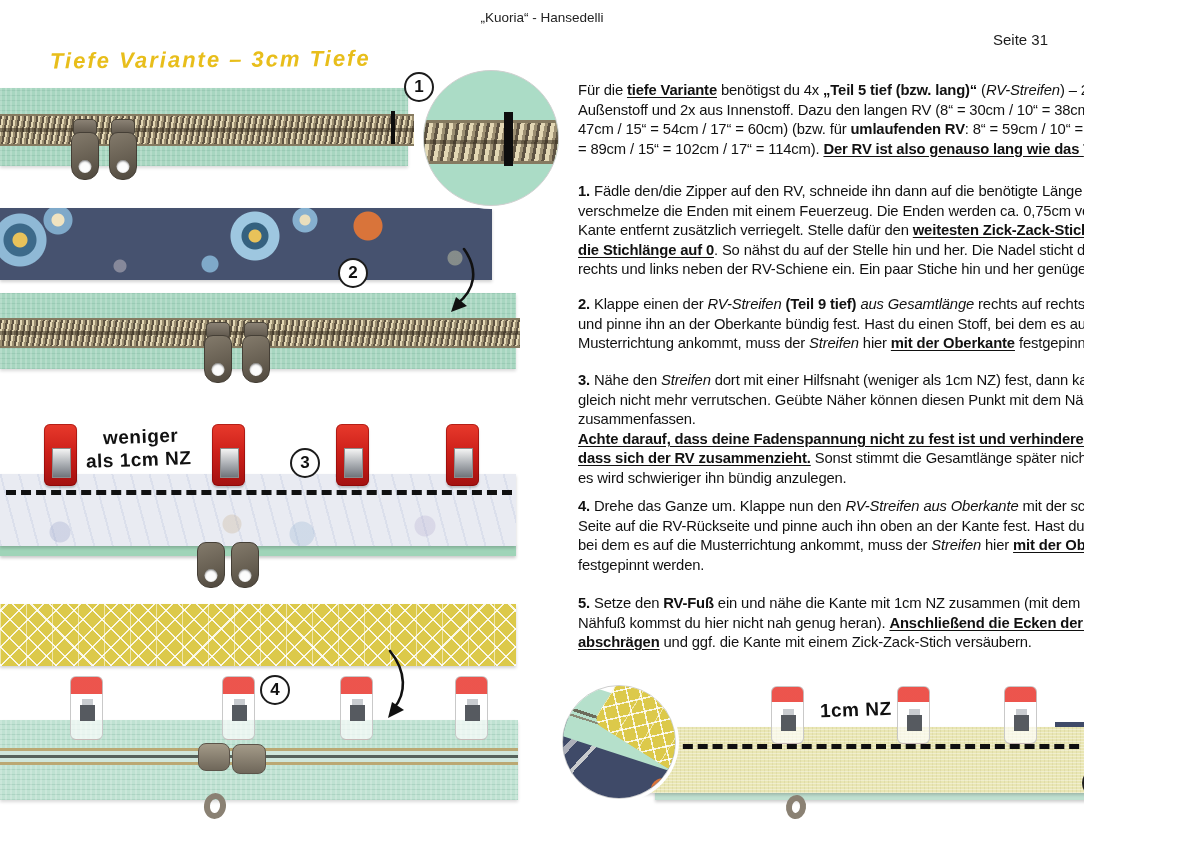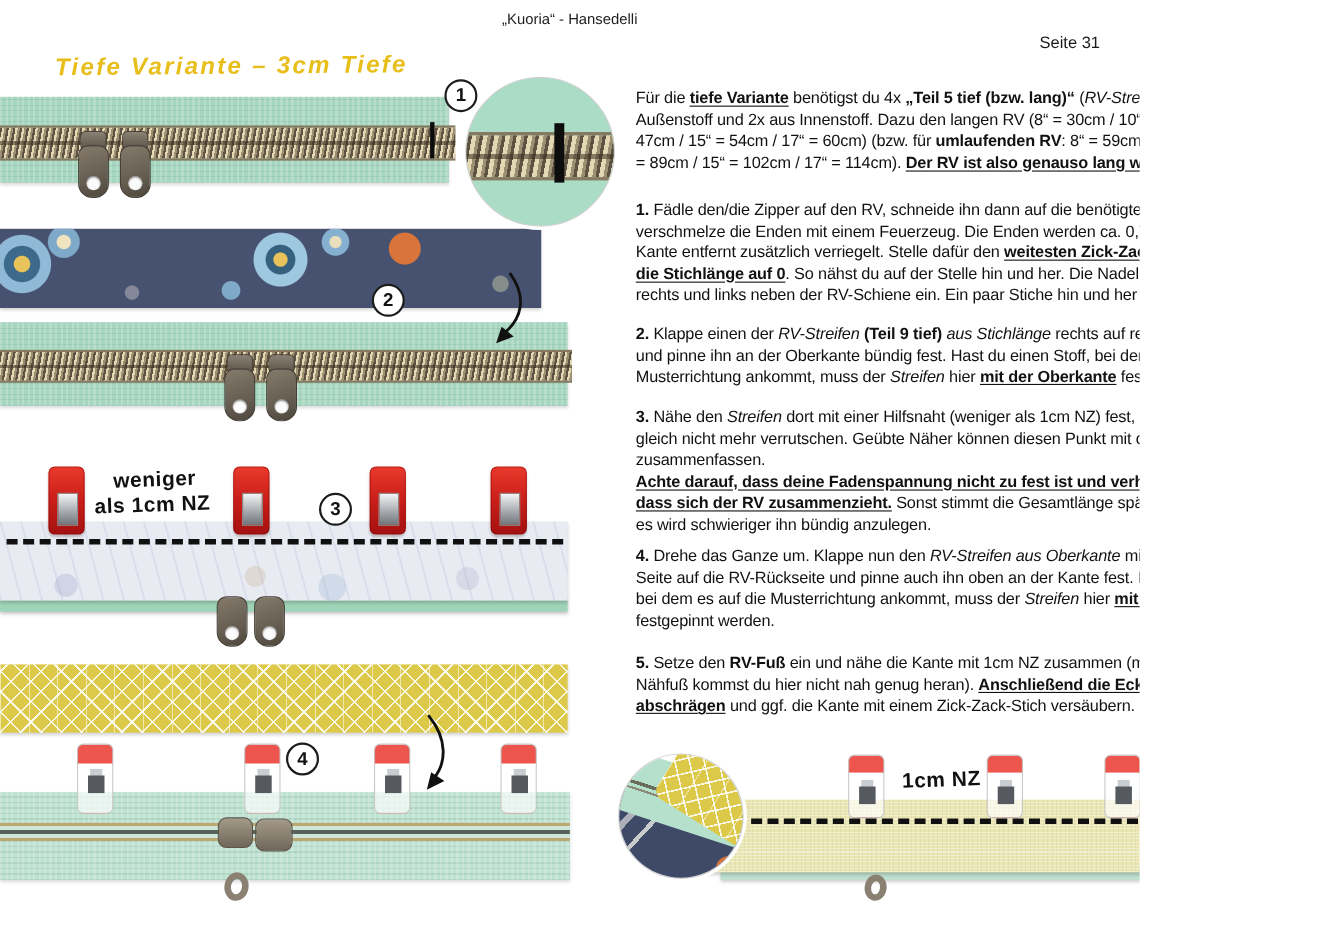--- a/index.html
+++ b/index.html
@@ -1,17 +1,17 @@
 <!DOCTYPE html>
 <html lang="de"><head>
 <meta charset="utf-8">
 <style>
   html,body{margin:0;padding:0;background:#ffffff;}
   .page{position:relative;width:1036px;height:848px;background:#fff;overflow:hidden;
-        font-family:"Liberation Sans",sans-serif;color:#1b1b1b;}
+        font-family:"Liberation Sans",sans-serif;color:#1b1b1b;padding-left:48px;}
 
   
   .hdr{position:absolute;top:9px;left:0;width:100%;text-align:center;
        font-size:13.5px;line-height:17px;color:#222;}
   .pagenum{position:absolute;top:31px;right:36px;font-size:15px;}
   .title{position:absolute;top:47px;left:50px;font-size:22px;font-weight:bold;font-style:italic;
          color:#e8be1b;letter-spacing:2px;transform:rotate(-.5deg);}
 
   
   .tcol p{position:absolute;left:578px;width:584px;margin:0;
@@ -122,21 +122,21 @@
 
   <div class="hdr">
     <div>„Kuoria“ - Hansedelli</div>
   </div>
   <div class="pagenum">Seite 31</div>
   <div class="title">Tiefe Variante – 3cm Tiefe</div>
 
   <div class="tcol">
     <p style="top:81px">Für die <u>tiefe Variante</u> benötigst du 4x <b>„Teil 5 tief (bzw. lang)“</b> (<i>RV-Streifen</i>) – 2x aus Außenstoff und 2x aus Innenstoff. Dazu den langen RV (8“ = 30cm / 10“ = 38cm / 13“ = 47cm / 15“ = 54cm / 17“ = 60cm) (bzw. für <b>umlaufenden RV</b>: 8“ = 59cm / 10“ = 74cm / 13“ = 89cm / 15“ = 102cm / 17“ = 114cm). <u>Der RV ist also genauso lang wie das <b>Teil 5</b>.</u></p>
     <p style="top:182px"><b>1.</b> Fädle den/die Zipper auf den RV, schneide ihn dann auf die benötigte Länge zu und verschmelze die Enden mit einem Feuerzeug. Die Enden werden ca. 0,75cm von der Kante entfernt zusätzlich verriegelt. Stelle dafür den <u>weitesten Zick-Zack-Stich ein und die Stichlänge auf 0</u>. So nähst du auf der Stelle hin und her. Die Nadel sticht dabei immer rechts und links neben der RV-Schiene ein. Ein paar Stiche hin und her genügen.</p>
-    <p style="top:295px"><b>2.</b> Klappe einen der <i>RV-Streifen</i> <b>(Teil 9 tief)</b> <i>aus Stichlänge</i> rechts auf rechts auf den RV und pinne ihn an der Oberkante bündig fest. Hast du einen Stoff, bei dem es auf die Musterrichtung ankommt, muss der <i>Streifen</i> hier <u>mit der Oberkante</u> festgepinnt werden.</p>
+    <p style="top:295px"><b>2.</b> Klappe einen der <i>RV-Streifen</i> <b>(Teil 9 tief)</b> <i>aus Gesamtlänge</i> rechts auf rechts auf den RV und pinne ihn an der Oberkante bündig fest. Hast du einen Stoff, bei dem es auf die Musterrichtung ankommt, muss der <i>Streifen</i> hier <u>mit der Oberkante</u> festgepinnt werden.</p>
     <p style="top:371px"><b>3.</b> Nähe den <i>Streifen</i> dort mit einer Hilfsnaht (weniger als 1cm NZ) fest, dann kann er gleich nicht mehr verrutschen. Geübte Näher können diesen Punkt mit dem Nächsten zusammenfassen.<br><u>Achte darauf, dass deine Fadenspannung nicht zu fest ist und verhindere somit, dass sich der RV zusammenzieht.</u> Sonst stimmt die Gesamtlänge später nicht mehr und es wird schwieriger ihn bündig anzulegen.</p>
     <p style="top:497px"><b>4.</b> Drehe das Ganze um. Klappe nun den <i>RV-Streifen aus Oberkante</i> mit der schönen Seite auf die RV-Rückseite und pinne auch ihn oben an der Kante fest. Hast du einen Stoff, bei dem es auf die Musterrichtung ankommt, muss der <i>Streifen</i> hier <u>mit der Oberkante</u> festgepinnt werden.</p>
     <p style="top:594px"><b>5.</b> Setze den <b>RV-Fuß</b> ein und nähe die Kante mit 1cm NZ zusammen (mit dem normalen Nähfuß kommst du hier nicht nah genug heran). <u>Anschließend die Ecken der NZ abschrägen</u> und ggf. die Kante mit einem Zick-Zack-Stich versäubern.</p>
   </div>
 
   <div>
     <div class="tape" style="left:0;top:88px;width:408px;height:78px;"></div>
     <div class="coil" style="left:0;top:114px;width:414px;height:28px;"></div>
     <div class="mark" style="left:391px;top:111px;width:4px;height:33px;"></div>
     <div class="zpull" style="left:68px;top:119px;">

